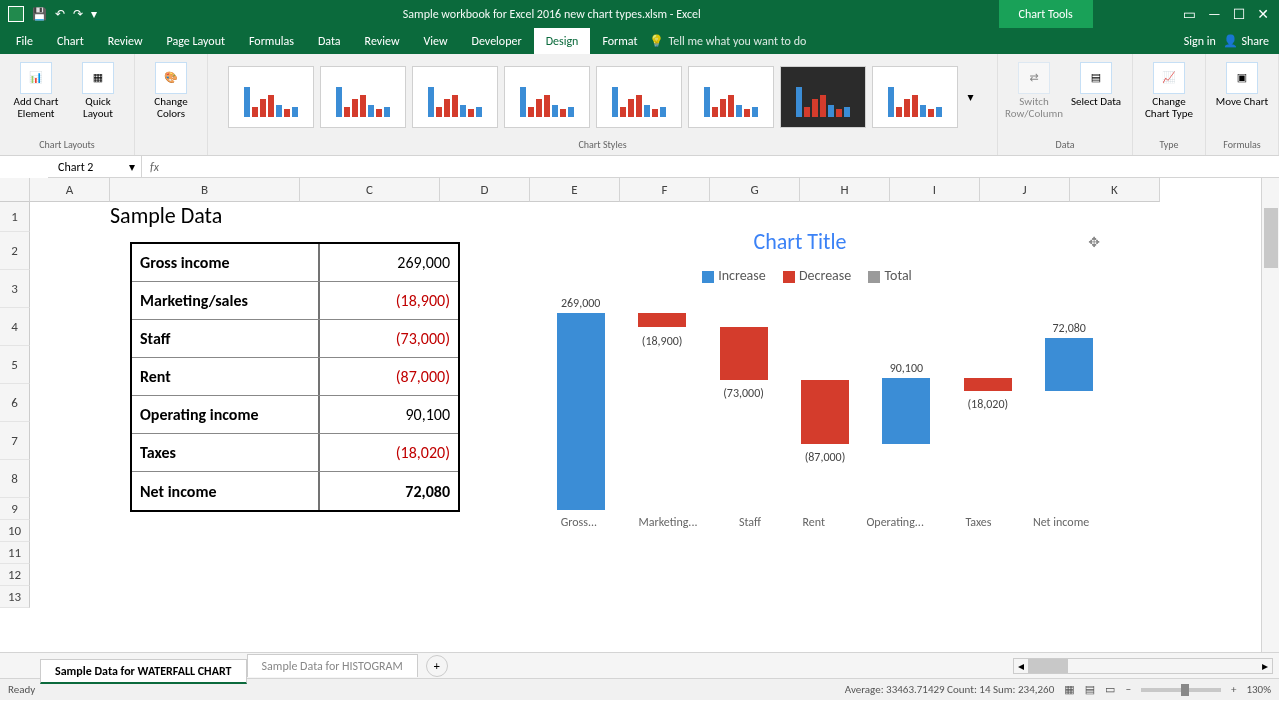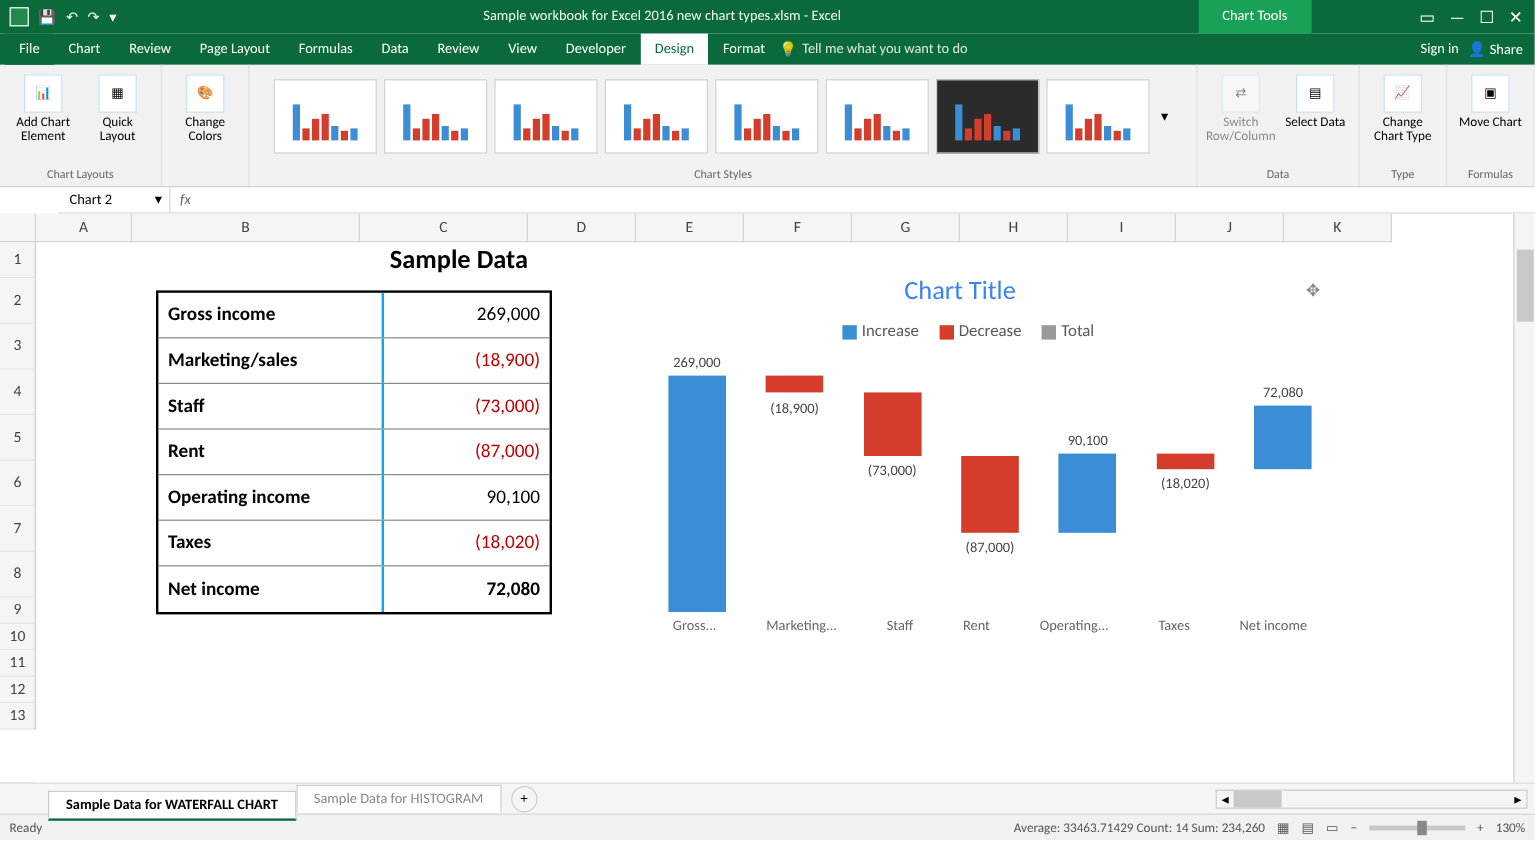--- a/index.html
+++ b/index.html
@@ -48,25 +48,25 @@
 .colhead{border-right:1px solid #d4d4d4;border-bottom:1px solid #ccc;background:#f5f5f5;text-align:center;font-size:13px;line-height:24px;color:#444;}
 .cA{width:80px;}.cB{width:190px;}.cC{width:140px;}.cD,.cE,.cF,.cG,.cH,.cI,.cJ,.cK{width:90px;}
 .rowheads{position:absolute;left:0;top:24px;width:30px;}
 .rowhead{height:38px;border-bottom:1px solid #e4e4e4;border-right:1px solid #ccc;background:#f5f5f5;text-align:center;font-size:13px;color:#444;display:flex;align-items:center;justify-content:center;}
 .rowhead.small{height:22px;}
 
 
 .grid-content{position:absolute;left:30px;top:24px;right:18px;bottom:0;background:#fff;}
 
 
-.sample-title{position:absolute;left:80px;top:0px;width:330px;text-align:right;font-size:22px;font-weight:bold;}
+.sample-title{position:absolute;left:80px;top:0px;width:330px;text-align:left;font-size:22px;font-weight:normal;}
 .data-table{position:absolute;left:100px;top:40px;border:2px solid #000;width:330px;}
 .data-table .tr{display:flex;height:38px;border-bottom:1px solid #888;}
 .data-table .tr:last-child{border-bottom:none;}
-.data-table .td-label{width:190px;border-right:2px solid #0ea5e9;padding:0 8px;display:flex;align-items:center;font-size:16px;font-weight:bold;}
+.data-table .td-label{width:190px;border-right:2px solid #737373;padding:0 8px;display:flex;align-items:center;font-size:16px;font-weight:bold;}
 .data-table .td-val{width:140px;padding:0 8px;display:flex;align-items:center;justify-content:flex-end;font-size:16px;}
 .neg{color:#c00000;}
 .bold{font-weight:bold;}
 
 
 .chart-object{position:absolute;left:450px;top:20px;width:640px;height:360px;background:#fff;}
 .chart-title{text-align:center;font-size:22px;color:#3b82f6;padding-top:6px;}
 .chart-legend{text-align:center;font-size:14px;color:#5a5a5a;margin:12px 0 6px;}
 .leg-sw{display:inline-block;width:12px;height:12px;vertical-align:middle;margin:0 4px 0 14px;}
 .sw-inc{background:#3b8dd6;}.sw-dec{background:#d43c2c;}.sw-tot{background:#9a9a9a;}

